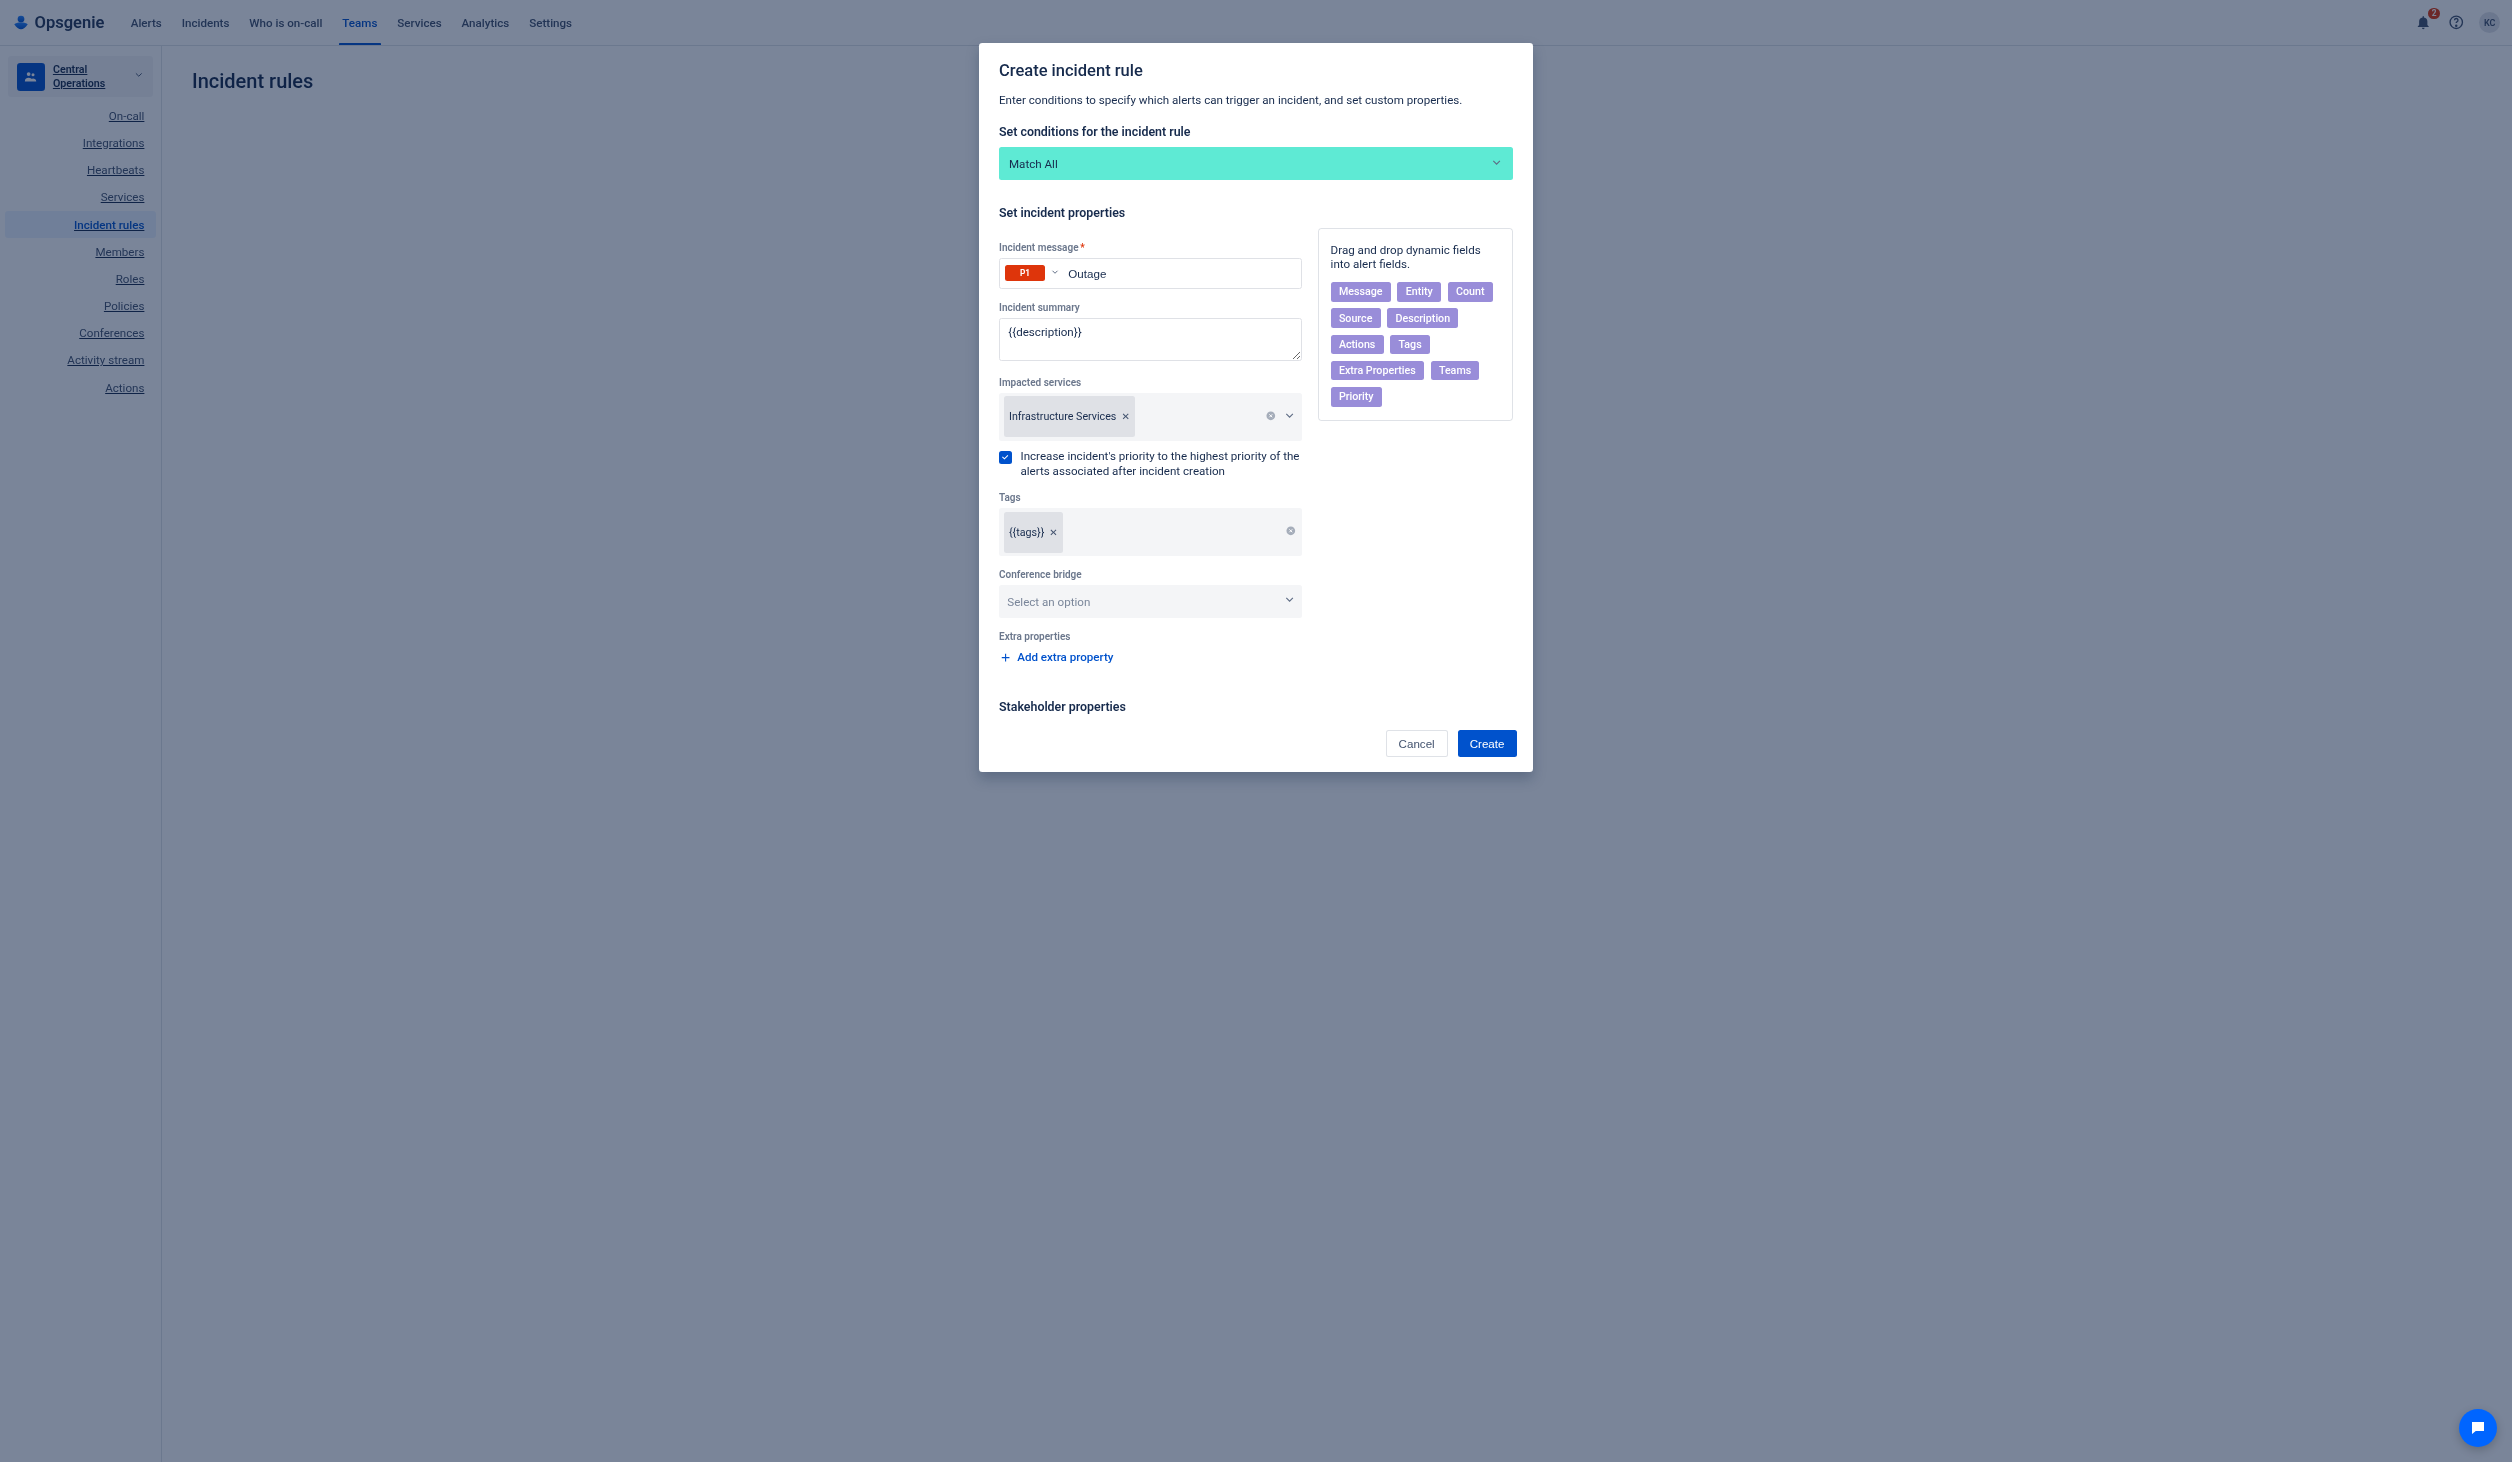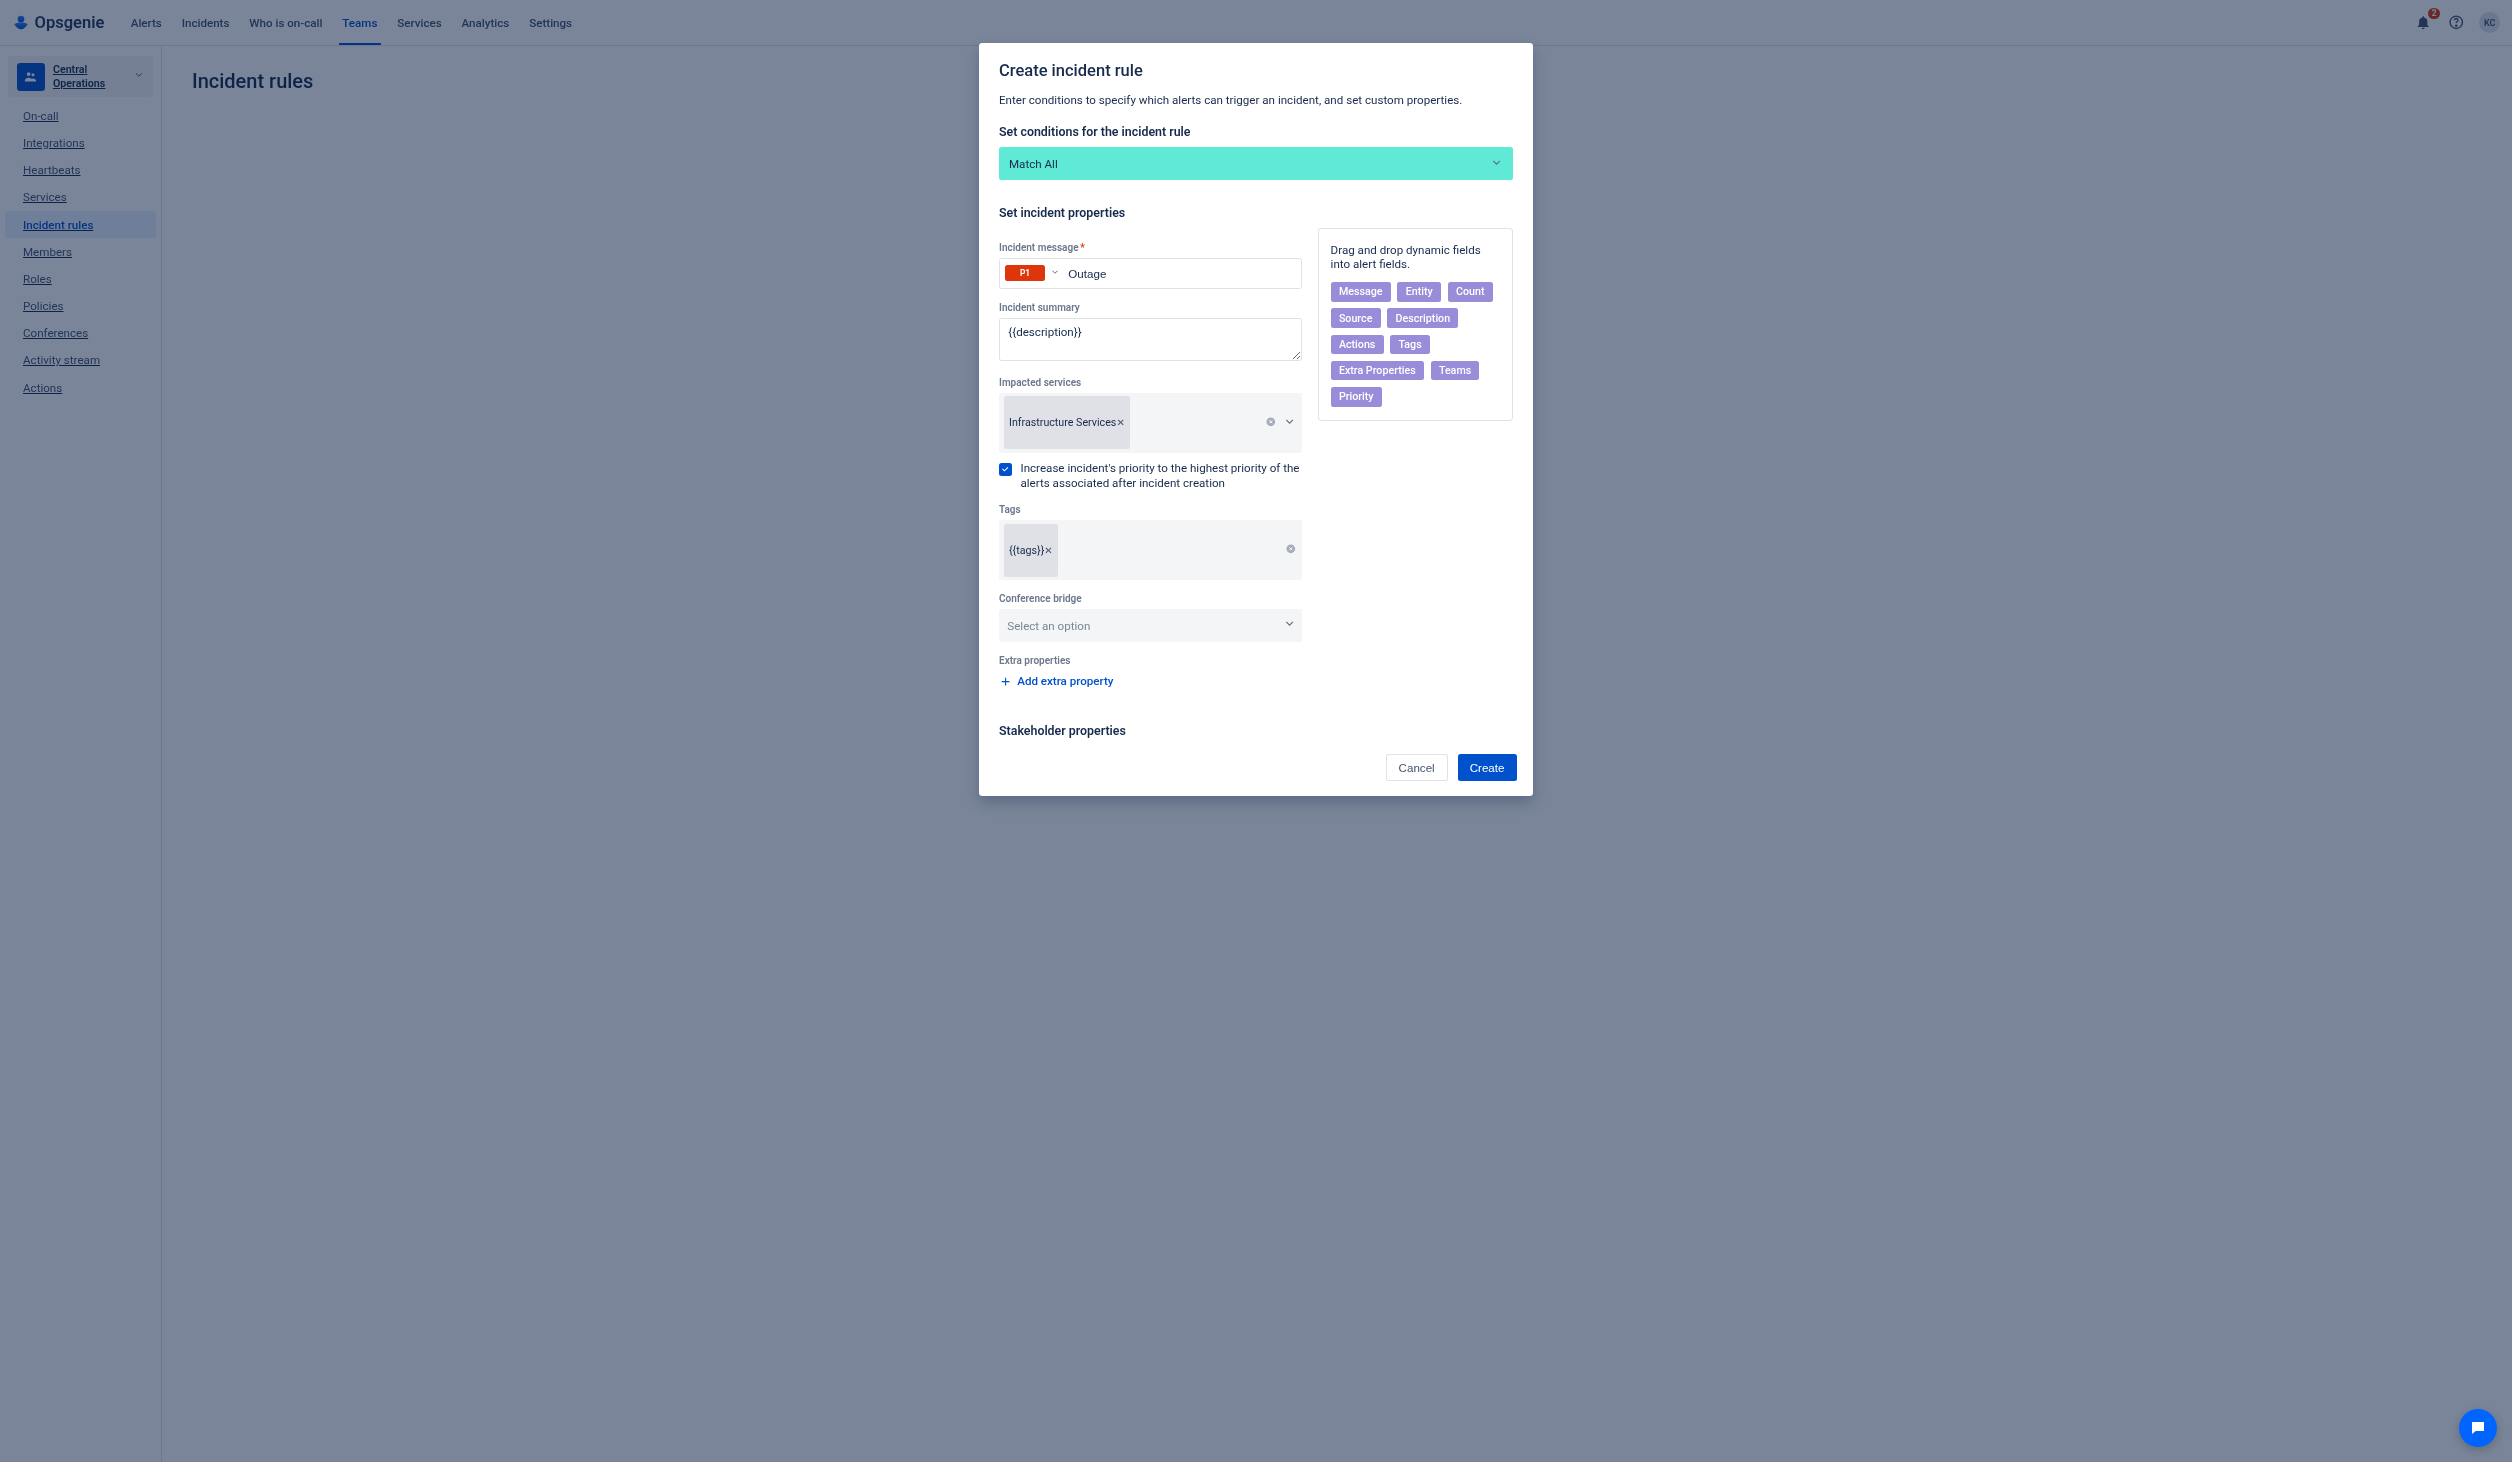--- a/index.html
+++ b/index.html
@@ -69,21 +69,21 @@
     margin: 0 8.3px 5px 8.3px; padding: 6.6px 8.3px;
     border-radius: 3.3px; background: #F4F5F7; cursor:pointer;
   }
   .team-icon {
     width: 28px; height: 28px; border-radius: 3.3px;
     background: #0052CC; display:flex;align-items:center;justify-content:center;
   }
   .team-name { flex:1; font-weight:600; font-size:10.7px; line-height:13.2px; color:#172B4D;}
   .team-caret { color:#42526E; }
 
-  .side-list { margin-top: 0; }
+  .side-list { margin-top: 0; text-align: right; }
   .side-item {
     display:block;
     padding: 6.6px 11.6px 6.6px 18px;
     color:#42526E; cursor:pointer;
     margin: 0 5px; border-radius: 3.3px;
   }
   .side-item.selected {
     background: #E9F2FF; color:#0052CC; font-weight:500;
   }
 
@@ -165,21 +165,21 @@
     min-height: 36px; font-family:inherit;
   }
 
   .multi-select {
     background:#F4F5F7; border-radius:2.5px; min-height:33px;
     display:flex; align-items:center; padding: 3.3px 5px; gap:3.3px; flex-wrap:wrap;
     position:relative;
   }
   .tag {
     background:#fff; border-radius:2.5px; display:inline-flex; align-items:center;
-    padding: 20px 5px; font-size:10.7px; color:#172B4D; 
+    padding: 14px 5px; font-size:10.7px; color:#172B4D; gap:5px;
     background:#EBECF0;
   }
   .tag { background:#DFE1E6; }
   .tag-x { color:#42526E; cursor:pointer; font-size:10px; }
   .ms-right { margin-left:auto; display:flex; align-items:center; gap:6.6px; color:#5E6C84; }
   .ms-clear, .ms-caret { cursor:pointer; }
 
   .check-row { display:flex; gap:8.3px; margin-top:8.3px; align-items:flex-start;}
   .chk {
     width:13.2px; height:13.2px; border-radius:2.5px; background:#0052CC;

